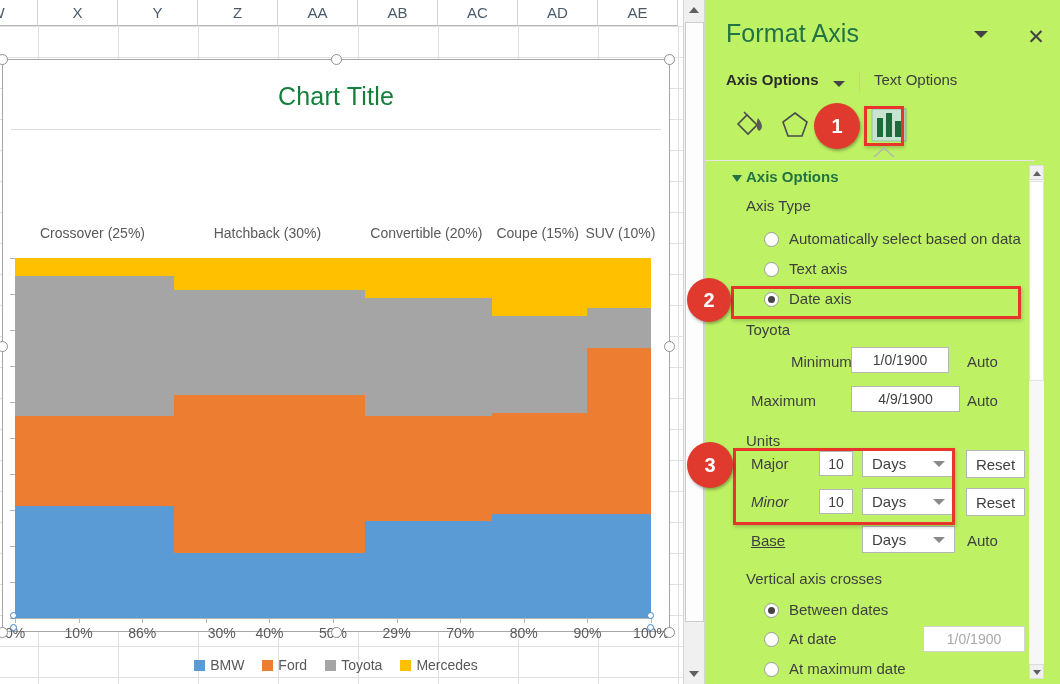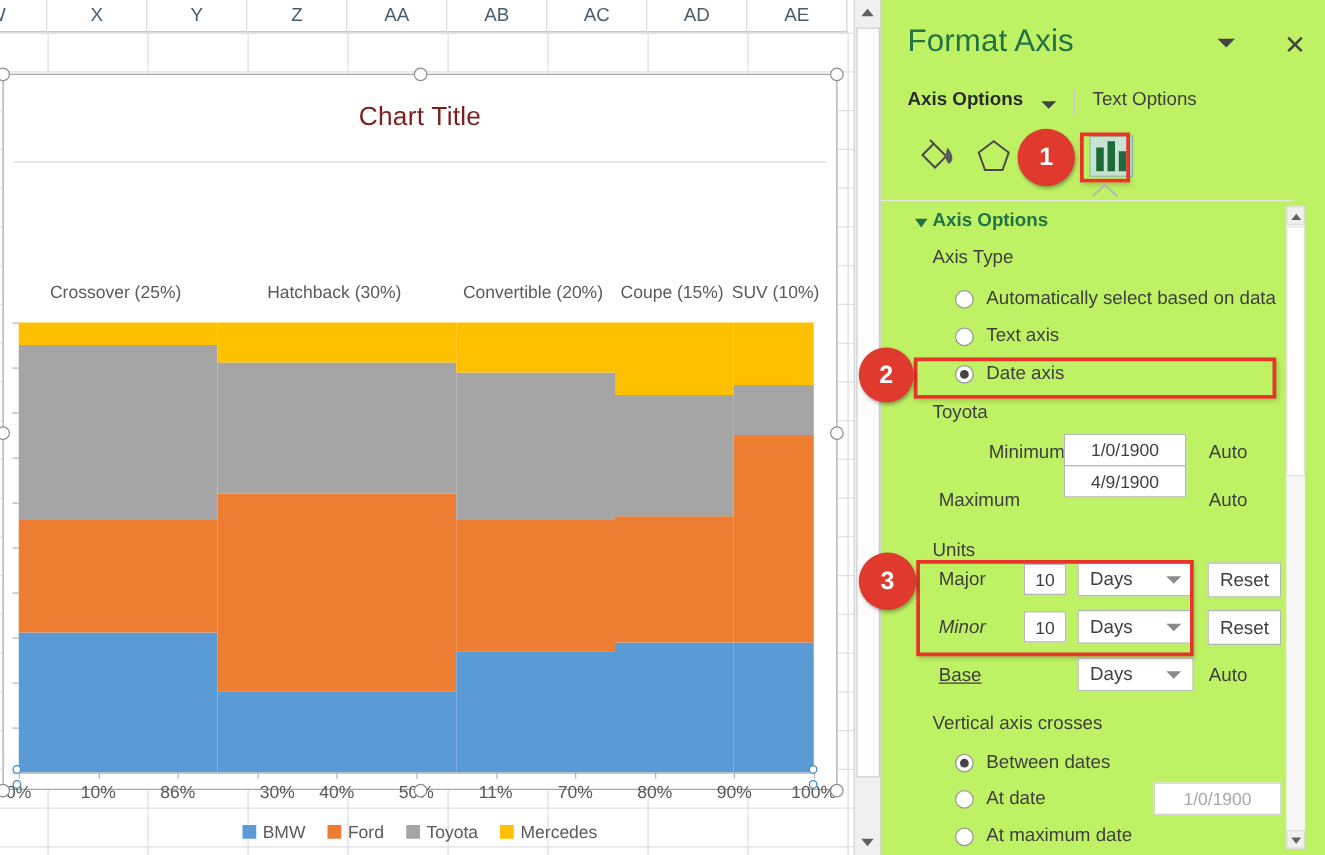--- a/index.html
+++ b/index.html
@@ -30,21 +30,21 @@
     background:#fff; border:1px solid #a6a6a6;
   }
   .handle {
     position:absolute; width:11px; height:11px; border-radius:50%;
     background:#fff; border:1.6px solid #8f8f8f; z-index:40;
   }
   .handle.small { width:7px; height:7px; border:1.4px solid #3d85c8; background:#fff; }
 
   #chart-title {
     position:absolute; left:0; top:22px; width:100%;
-    text-align:center; font-size:21px; color:#7f1d1d; letter-spacing:.2px;
+    text-align:center; font-size:25px; color:#15803d; letter-spacing:.2px;
   }
   #title-rule { position:absolute; left:8px; right:8px; top:69px; height:1px; background:#d9d9d9; }
 
   #cat-labels { position:absolute; left:10px; top:165px; width:640px; height:22px; }
   .cat-label {
     position:absolute; top:0; font-size:14px; color:#595959;
     text-align:center; white-space:nowrap;
   }
 
   #plot { position:absolute; left:12px; top:198px; width:636px; height:360px; }
@@ -246,21 +246,21 @@
     <div class="xtick-lbl" style="left: 45.6px; width: 60px;">10%</div>
     <div class="xtick" style="left: 139.2px;"></div>
     <div class="xtick-lbl" style="left: 109.2px; width: 60px;">86%</div>
     <div class="xtick" style="left: 202.8px;"></div>
     <div class="xtick-lbl" style="left: 172.8px; width: 60px; text-align: right;">30%</div>
     <div class="xtick" style="left: 266.4px;"></div>
     <div class="xtick-lbl" style="left: 236.4px; width: 60px;">40%</div>
     <div class="xtick" style="left: 330px;"></div>
     <div class="xtick-lbl" style="left: 300px; width: 60px;">50%</div>
     <div class="xtick" style="left: 393.6px;"></div>
-    <div class="xtick-lbl" style="left: 363.6px; width: 60px;">11%</div>
+    <div class="xtick-lbl" style="left: 363.6px; width: 60px;">29%</div>
     <div class="xtick" style="left: 457.2px;"></div>
     <div class="xtick-lbl" style="left: 427.2px; width: 60px;">70%</div>
     <div class="xtick" style="left: 520.8px;"></div>
     <div class="xtick-lbl" style="left: 490.8px; width: 60px;">80%</div>
     <div class="xtick" style="left: 584.4px;"></div>
     <div class="xtick-lbl" style="left: 554.4px; width: 60px;">90%</div>
     <div class="xtick" style="left: 648px;"></div>
     <div class="xtick-lbl" style="left: 618px; width: 60px;">100%</div>
     <div class="ytick" style="top: 198px;"></div>
     <div class="ytick" style="top: 234px;"></div>
@@ -356,21 +356,21 @@
     <div class="radio checked" style="left:59px; top:132px;"></div>
     <div class="lbl" style="left:84px; top:130px;">Date axis</div>
 
     <div class="lbl" style="left:41px; top:161px;">Toyota</div>
 
     <div class="lbl" style="left:46px; top:193px;margin-left:40px;">Minimum</div>
     <div class="txtbox" style="left:146px; top:187px; width:98px; height:26px;">1/0/1900</div>
     <div class="lbl" style="left:262px; top:193px;">Auto</div>
 
     <div class="lbl" style="left:46px; top:232px;">Maximum</div>
-    <div class="txtbox" style="left:146px; top:212px; width:98px; height:26px;">4/9/1900</div>
+    <div class="txtbox" style="left:146px; top:226px; width:109px; height:26px;">4/9/1900</div>
     <div class="lbl" style="left:262px; top:232px;">Auto</div>
 
     <div class="lbl" style="left:41px; top:272px;">Units</div>
 
     <div class="redbox" style="left:28px; top:288px; width:222px; height:77px;"></div>
 
     <div class="lbl" style="left:46px; top:295px;">Major</div>
     <div class="numbox" style="left:114px; top:291px; width:34px; height:25px;">10</div>
     <div class="combo" style="left:157px; top:290px; width:93px; height:27px;">
       <span>Days</span>

